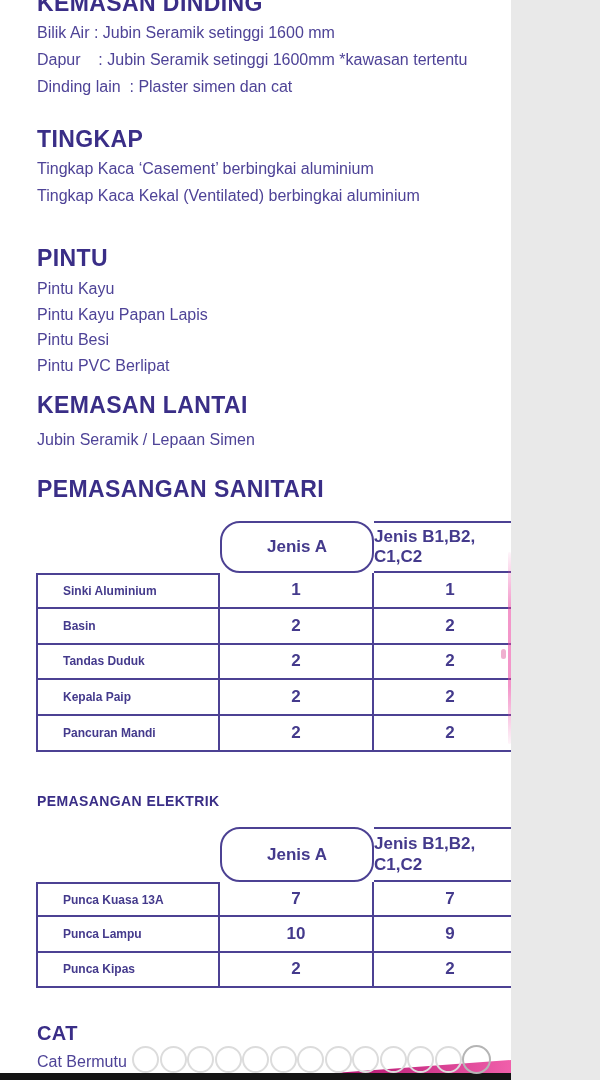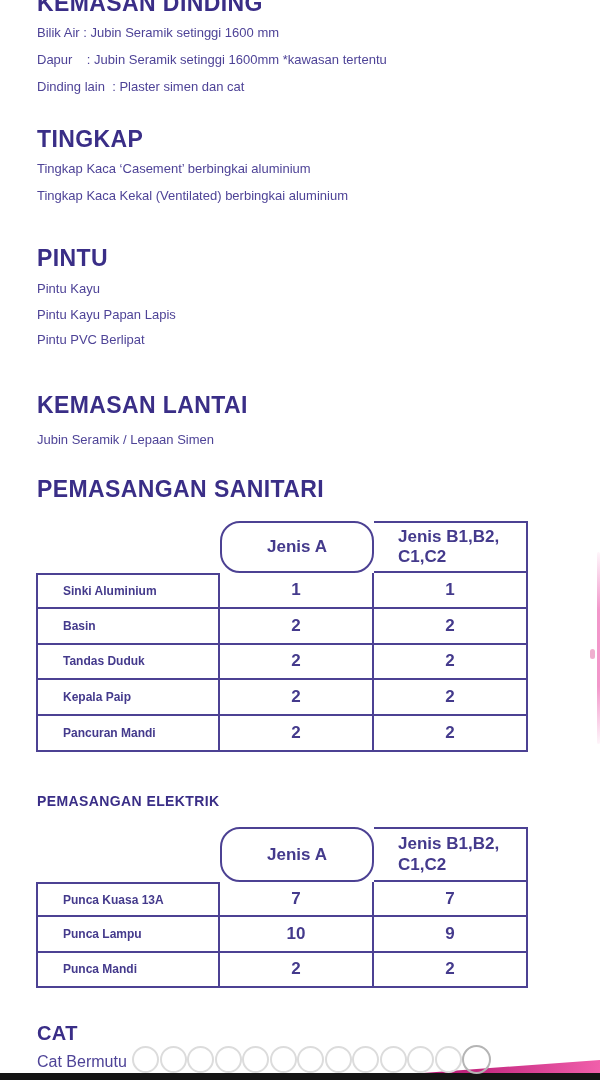--- a/index.html
+++ b/index.html
@@ -8,54 +8,54 @@
     --tborder:#4c4193;
     --ttext:#443a8c;
     --pink-dark:#b1106e;
     --pink-light:#f160ab;
     --bar:#141414;
     --dot:#dcdcdc;
     --dot-active:#b5b5b5;
   }
   html,body{margin:0;padding:0;background:#e9e9e9;}
   #page{
-    position:relative;width:600px;height:1080px;background:#ffffff;
+    position:relative;width:511px;height:1080px;background:#ffffff;
     overflow:hidden;font-family:"Liberation Sans", sans-serif;
     -webkit-font-smoothing:antialiased;
   }
   .sec{position:absolute;left:37px;}
   .sec-title{
     font-size:23px;font-weight:bold;color:var(--heading);
     line-height:26px;letter-spacing:0.4px;margin:0 0 3px 0;white-space:pre;
   }
   .sec-title.small{font-size:14px;line-height:22px;}
   .sec-title.mid{font-size:20px;}
   .spec-line{
-    font-size:13px;color:var(--body);line-height:27px;white-space:pre;
+    font-size:16px;color:var(--body);line-height:27px;white-space:pre;
   }
   .lh25 .spec-line{line-height:25.5px;}
   .mt8{margin-top:8px;}
 
   
   .spec-table{
     position:absolute;left:36px;display:grid;
     grid-template-columns:184px 154px 154px;
     color:var(--ttext);
   }
   #table-sanitary{top:521px;grid-template-rows:52px repeat(5,35.8px);}
   #table-electrical{top:827px;grid-template-rows:55px repeat(3,35.4px);}
   .cell{
     box-sizing:border-box;display:flex;align-items:center;justify-content:center;
     border-right:2px solid var(--tborder);border-bottom:2px solid var(--tborder);
     font-weight:bold;font-size:17px;background:#fff;
   }
   .cell.ghost{border:none;background:transparent;}
   .cell.colh{border-top:2px solid var(--tborder);}
   .cell.colh1{border-left:2px solid var(--tborder);border-radius:20px;}
-  .cell.colh2{justify-content:flex-start;text-align:left;padding-left:24px;
+  .cell.colh2{justify-content:flex-start;text-align:left;
     white-space:pre-line;line-height:1.2;}
   .cell.rlabel{
     border-left:2px solid var(--tborder);justify-content:flex-start;
     padding-left:25px;font-size:12px;white-space:nowrap;overflow:hidden;
   }
   .cell.rlabel.topline{border-top:2px solid var(--tborder);}
 
   
   #sec-cat{top:1020px;}
   .cat-line{position:relative;z-index:2;font-size:16px;margin-top:2px;}
@@ -105,20 +105,21 @@
   <div class="sec" style="top:126px">
     <div class="sec-title">TINGKAP</div>
     <div class="spec-line">Tingkap Kaca ‘Casement’ berbingkai aluminium</div>
     <div class="spec-line">Tingkap Kaca Kekal (Ventilated) berbingkai aluminium</div>
   </div>
 
   <div class="sec lh25" style="top:245px">
     <div class="sec-title" style="margin-bottom:5px">PINTU</div>
     <div class="spec-line">Pintu Kayu</div>
     <div class="spec-line">Pintu Kayu Papan Lapis</div>
+    <div class="spec-line">Pintu Besi</div>
     <div class="spec-line">Pintu PVC Berlipat</div>
   </div>
 
   <div class="sec" style="top:392px">
     <div class="sec-title">KEMASAN LANTAI</div>
     <div class="spec-line mt8">Jubin Seramik / Lepaan Simen</div>
   </div>
 
   <div class="sec" style="top:476px">
     <div class="sec-title">PEMASANGAN SANITARI</div>
@@ -162,21 +163,21 @@
 C1,C2</div>
 
     <div class="cell rlabel topline">Punca Kuasa 13A</div>
     <div class="cell">7</div>
     <div class="cell">7</div>
 
     <div class="cell rlabel">Punca Lampu</div>
     <div class="cell">10</div>
     <div class="cell">9</div>
 
-    <div class="cell rlabel">Punca Mandi</div>
+    <div class="cell rlabel">Punca Kipas</div>
     <div class="cell">2</div>
     <div class="cell">2</div>
   </div>
 
   <div id="sec-cat" class="sec">
     <div class="sec-title mid" style="margin:0">CAT</div>
     <div class="spec-line cat-line">Cat Bermutu</div>
   </div>
 
   <div id="dots">

